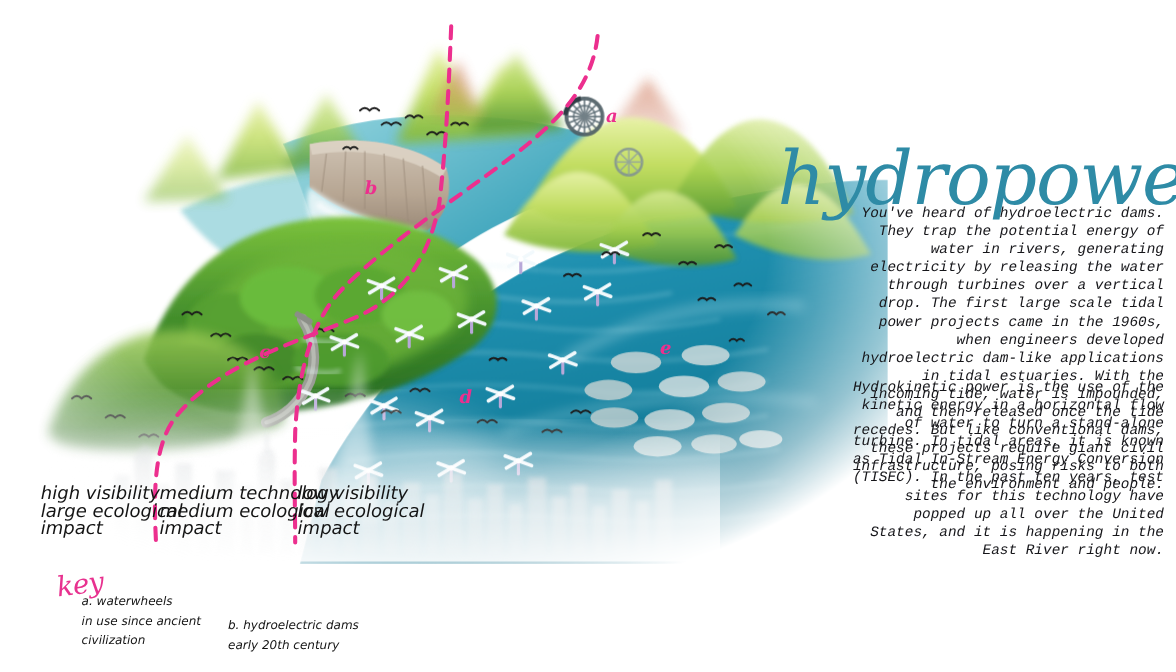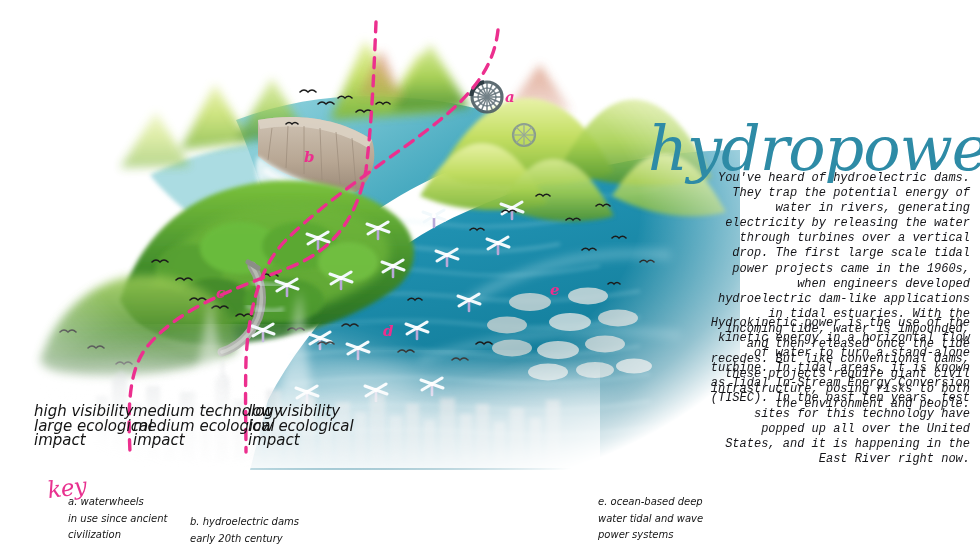--- a/index.html
+++ b/index.html
@@ -555,17 +555,14 @@
   <div class="zone z3">low visibility
 low ecological
 impact</div>
 
   <div class="keyword">key</div>
   <div class="keyitem k0">a. waterwheels
 in use since ancient
 civilization</div>
   <div class="keyitem k1">b. hydroelectric dams
 early 20th century</div>
-  <div class="keyitem k4">e. ocean-based deep
-water tidal and wave
-power systems</div>
 
 </div>
 
 </body></html>

